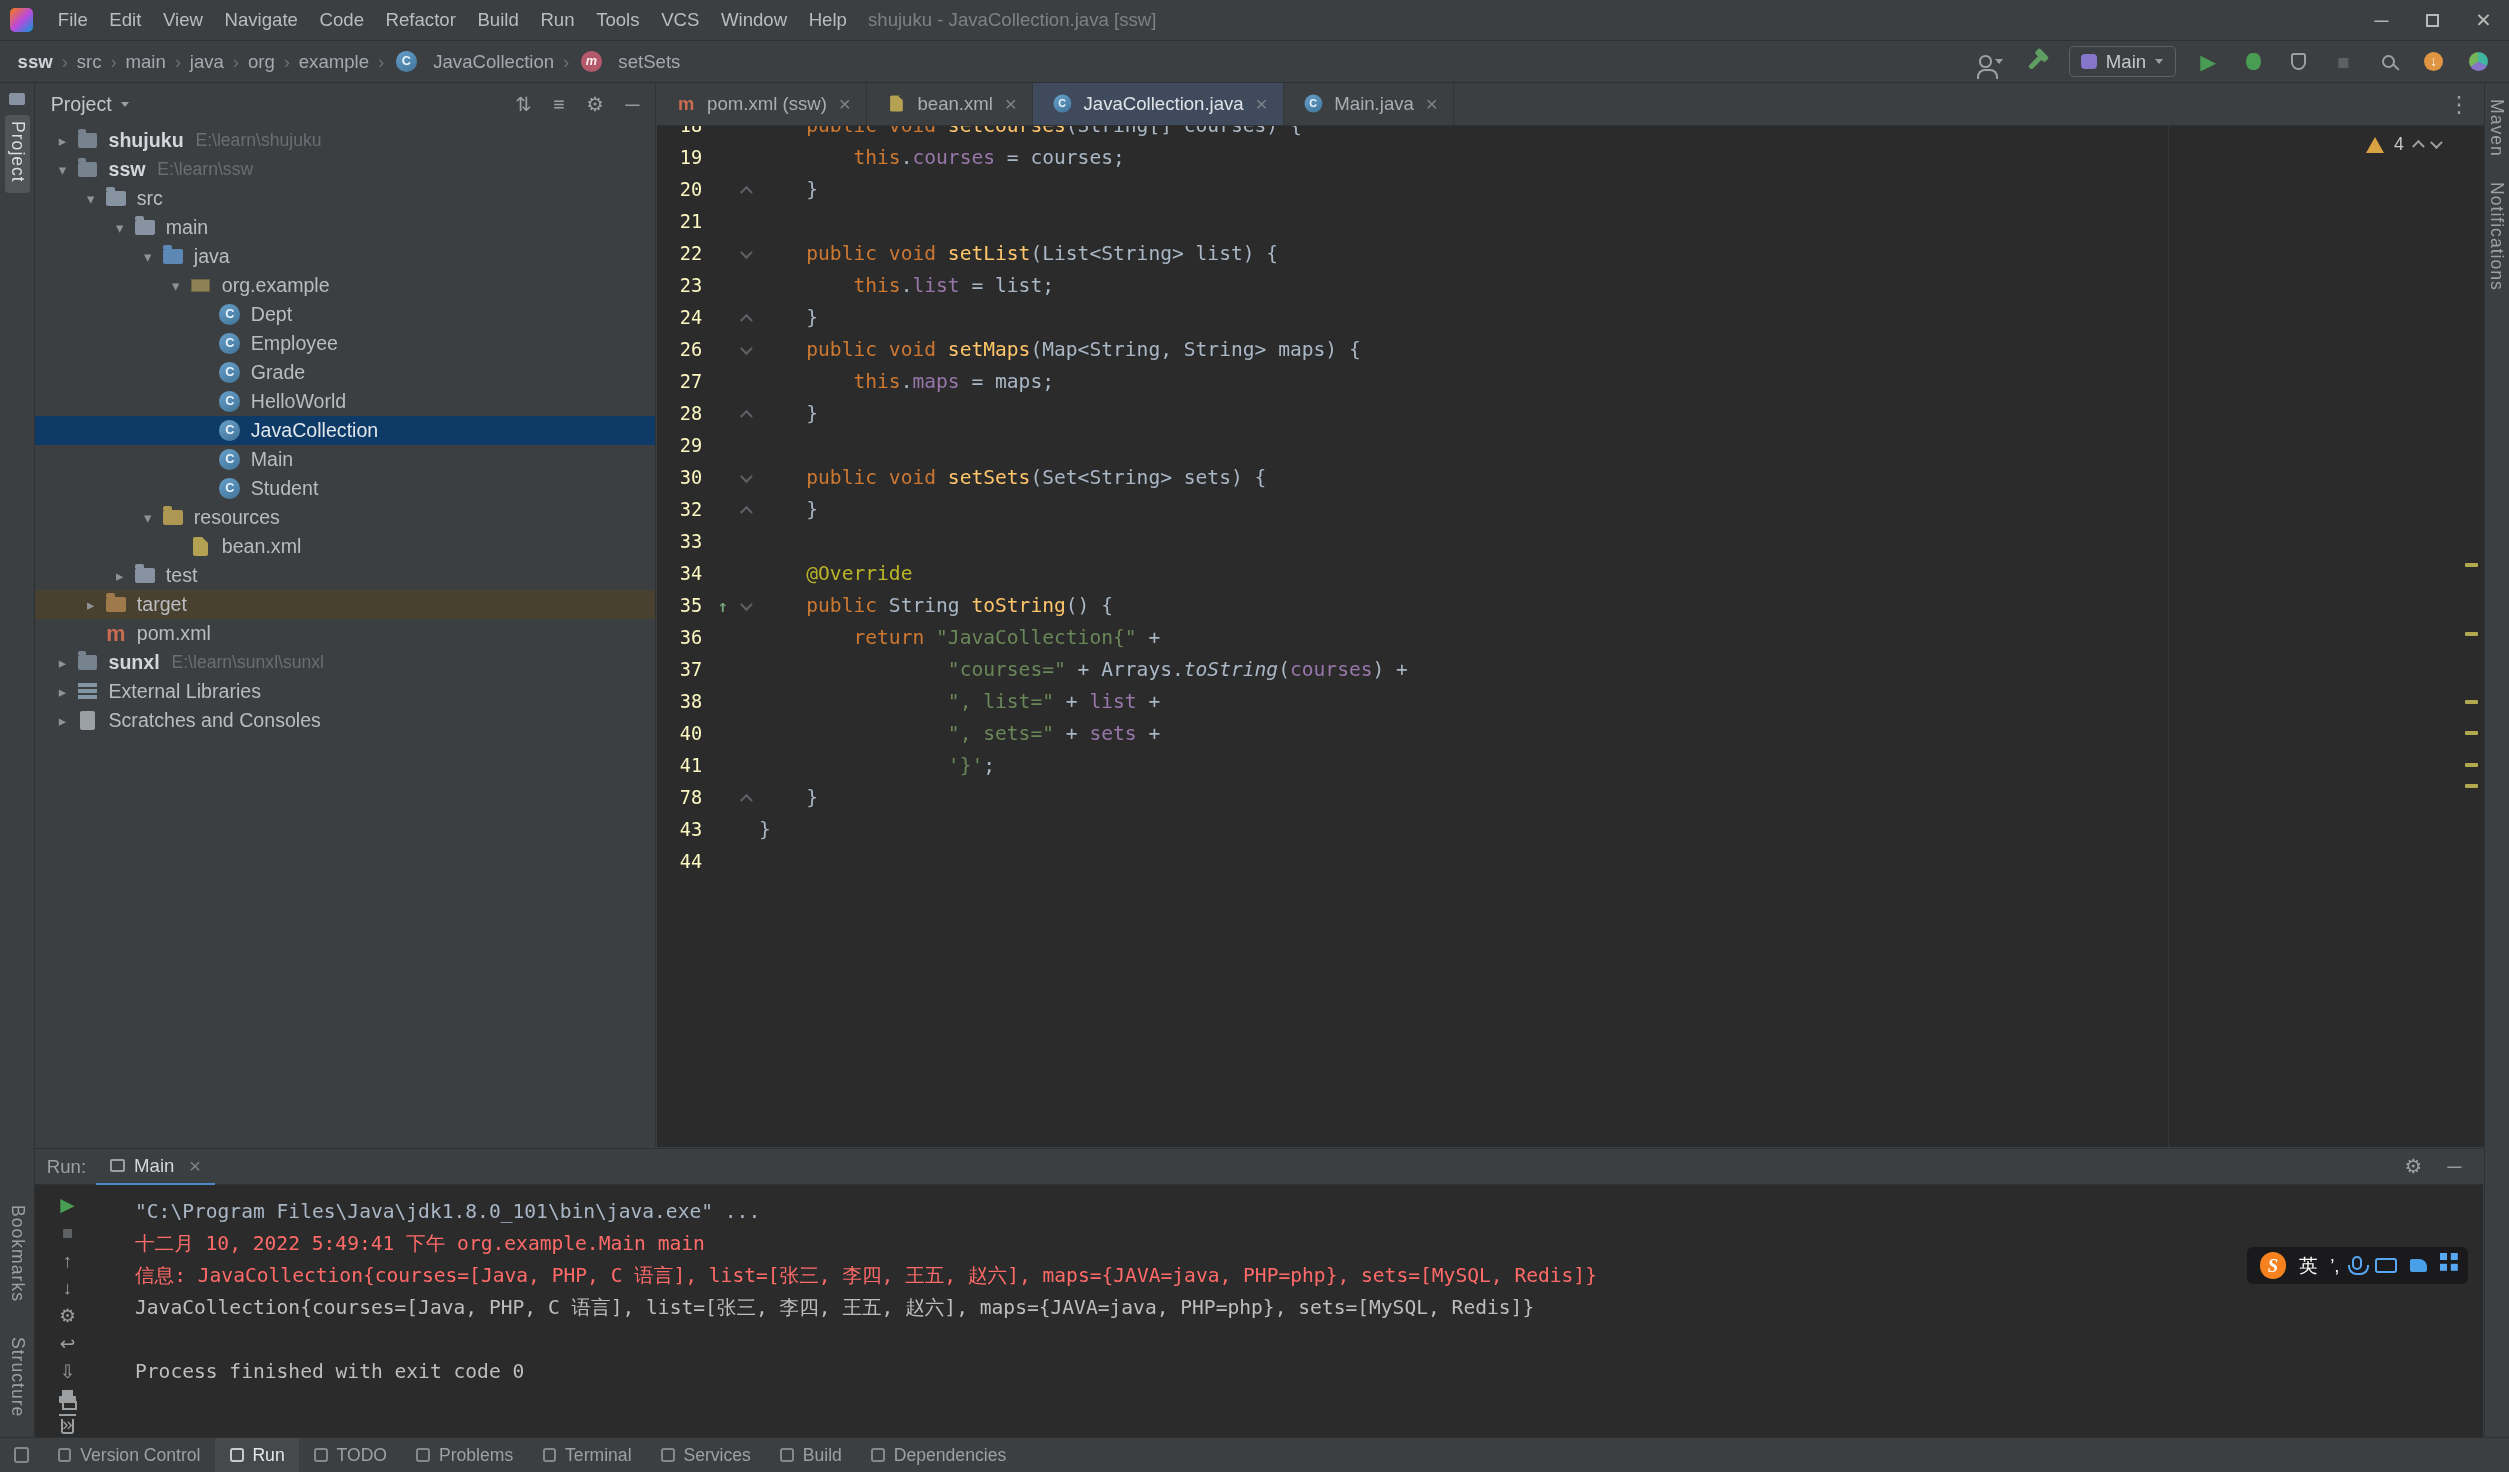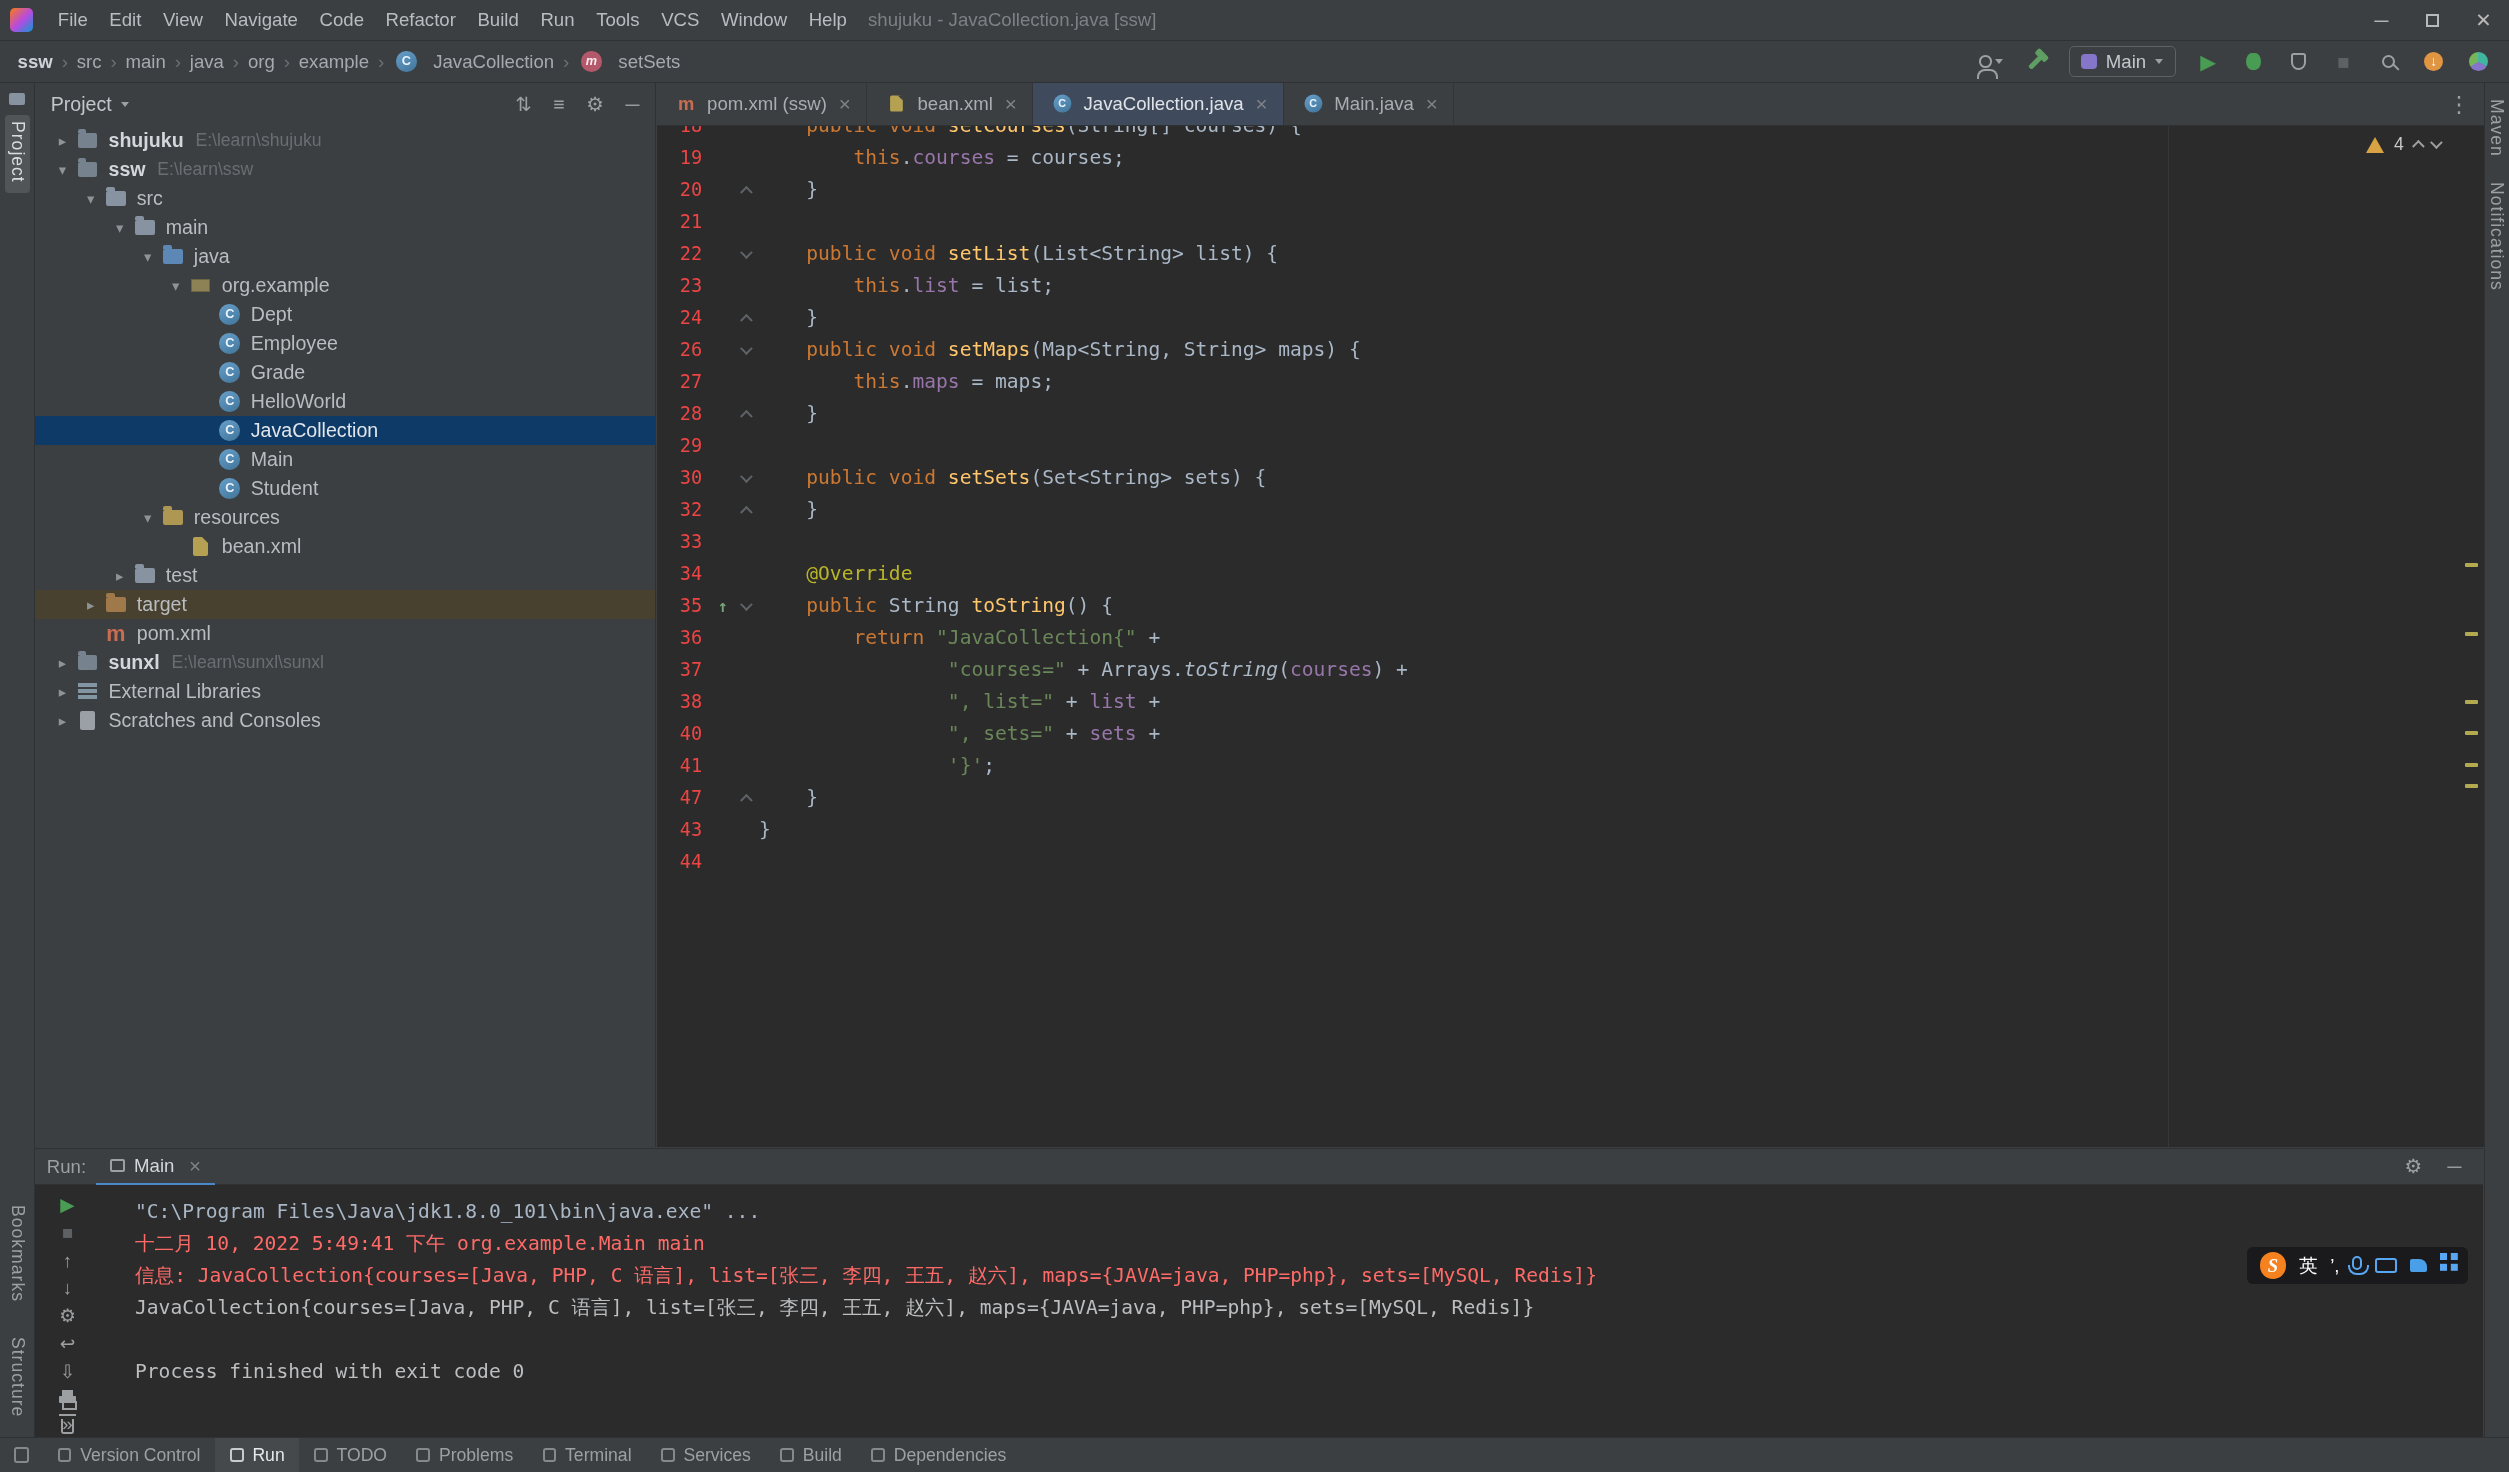--- a/index.html
+++ b/index.html
@@ -87,21 +87,21 @@
 .etab{display:flex;align-items:center;padding:0 15.7px;gap:5.9px;font-size:18.6px;color:#a9adb2;border-right:1px solid #333638}
 .etab.act{background:#3f4b5c;color:#dfe3e8}
 .etab .ic{margin-right:2px;transform:scale(.85)}
 .tclose{color:#7f8488;font-size:20.6px;margin-left:5.9px}
 #tabmenu{position:absolute;right:13.7px;top:7.8px;font-size:22.5px;color:#9da0a2}
 .guide{position:absolute;left:1511px;top:43px;bottom:0;width:1px;background:#35383a}
 #ecli{position:absolute;left:0;top:43px;right:0;bottom:0;overflow:hidden}
 #codelines{margin-top:-15.7px;font:19.6px/32px "DejaVu Sans Mono",monospace}
 .cl{display:flex;height:32px}
 .cl.caret{background:#323232}
-.ln{width:55px;text-align:right;padding-right:9.8px;color:#ef4444;font-size:18.6px;flex:none}
+.ln{width:55px;text-align:right;padding-right:9.8px;color:#fef9c3;font-size:18.6px;flex:none}
 .cl.caret .ln{color:#a8a8a8}
 .ovcol{width:21.6px;flex:none;display:flex;align-items:center;justify-content:center}
 .ovr{color:#77a57a;font-size:16.7px;font-weight:bold}
 .foldcol{width:25.5px;flex:none;display:flex;align-items:center;justify-content:center}
 .ct{white-space:pre;flex:1}
 .chv{display:inline-block;width:8.8px;height:8.8px;border-right:2px solid #5f6367;border-bottom:2px solid #5f6367}
 .chv.down{transform:rotate(45deg);margin-top:-3.9px}
 .chv.up{transform:rotate(-135deg);margin-top:3.9px}
 .tk-p{color:#a9b7c6}.tk-k{color:#cc7832}.tk-m{color:#ffc66b}.tk-f{color:#9876aa}
 .tk-s{color:#6a8759}.tk-a{color:#bbb529}.tk-st{color:#a9b7c6;font-style:italic}
@@ -599,21 +599,21 @@
             <span class="foldcol"></span>
             <span class="ct"><span class="tk-p">                </span><span class="tk-s">", sets="</span><span class="tk-p"> + </span><span class="tk-f">sets</span><span class="tk-p"> +</span></span>
           </div>
           <div class="cl">
             <span class="ln">41</span>
             <span class="ovcol"></span>
             <span class="foldcol"></span>
             <span class="ct"><span class="tk-p">                </span><span class="tk-s">'}'</span><span class="tk-p">;</span></span>
           </div>
           <div class="cl">
-            <span class="ln">47</span>
+            <span class="ln">78</span>
             <span class="ovcol"></span>
             <span class="foldcol">
               <i class="chv up"></i>
             </span>
             <span class="ct"><span class="tk-p">    }</span></span>
           </div>
           <div class="cl">
             <span class="ln">43</span>
             <span class="ovcol"></span>
             <span class="foldcol"></span>

